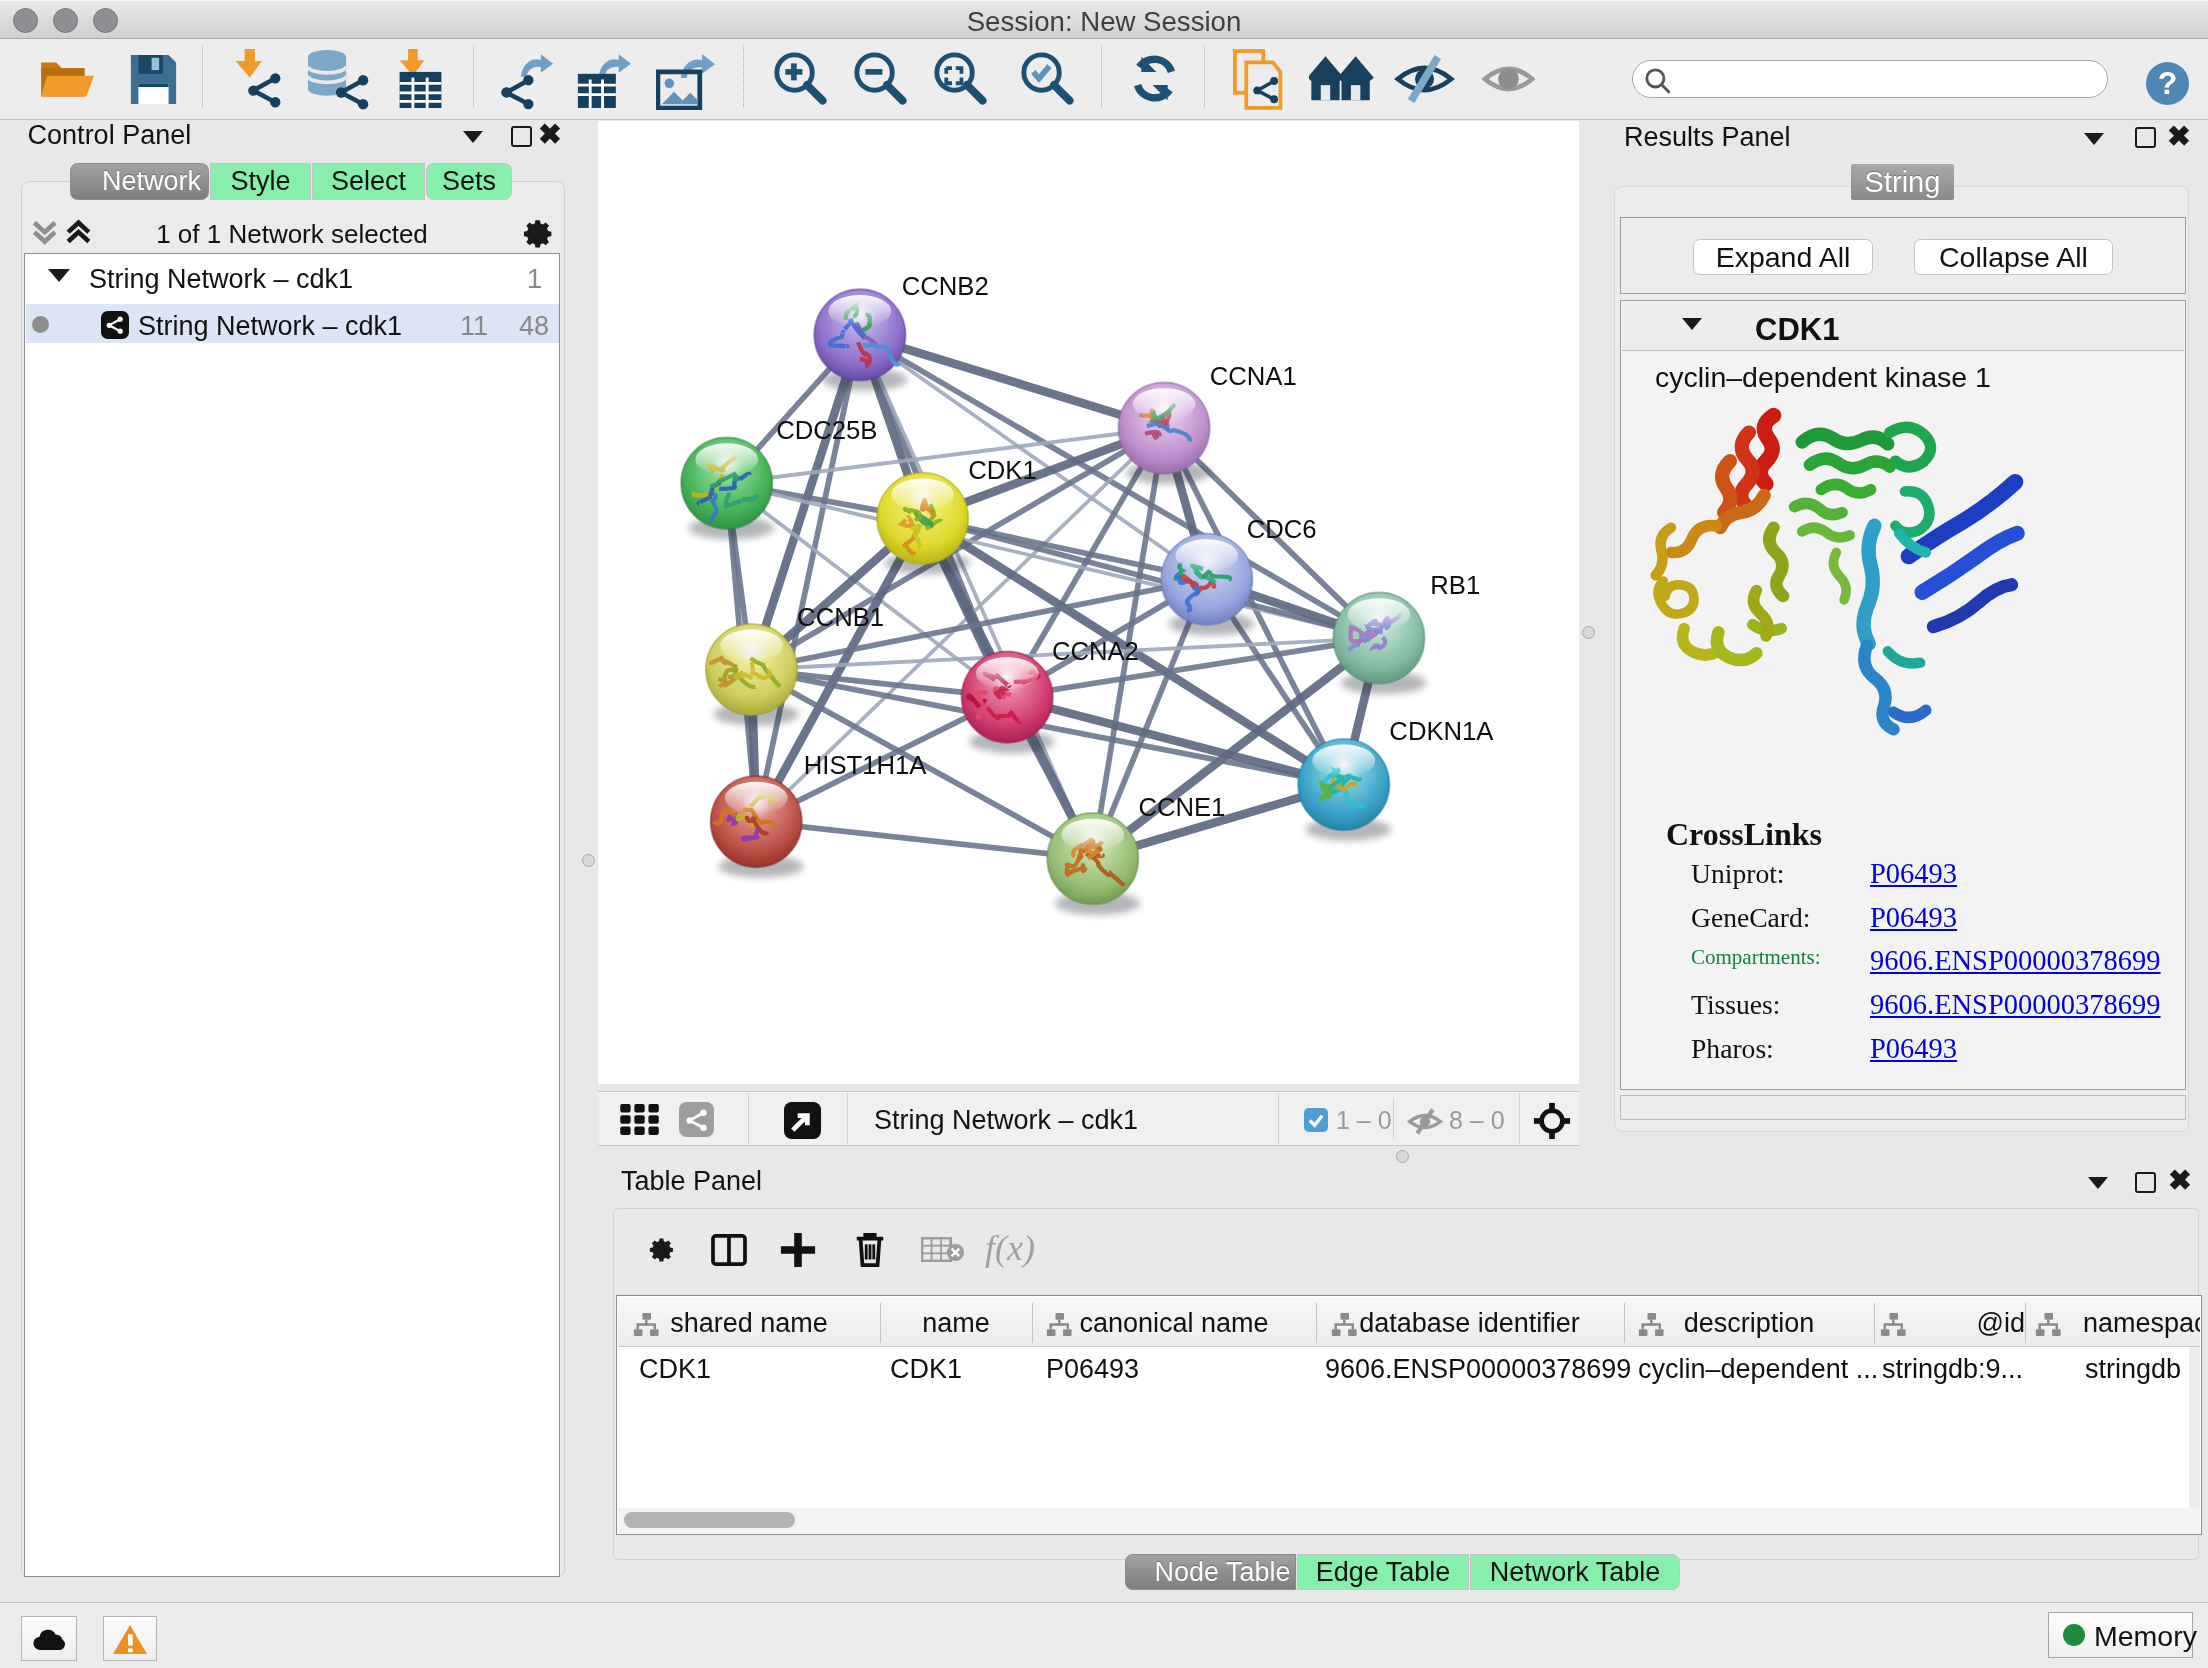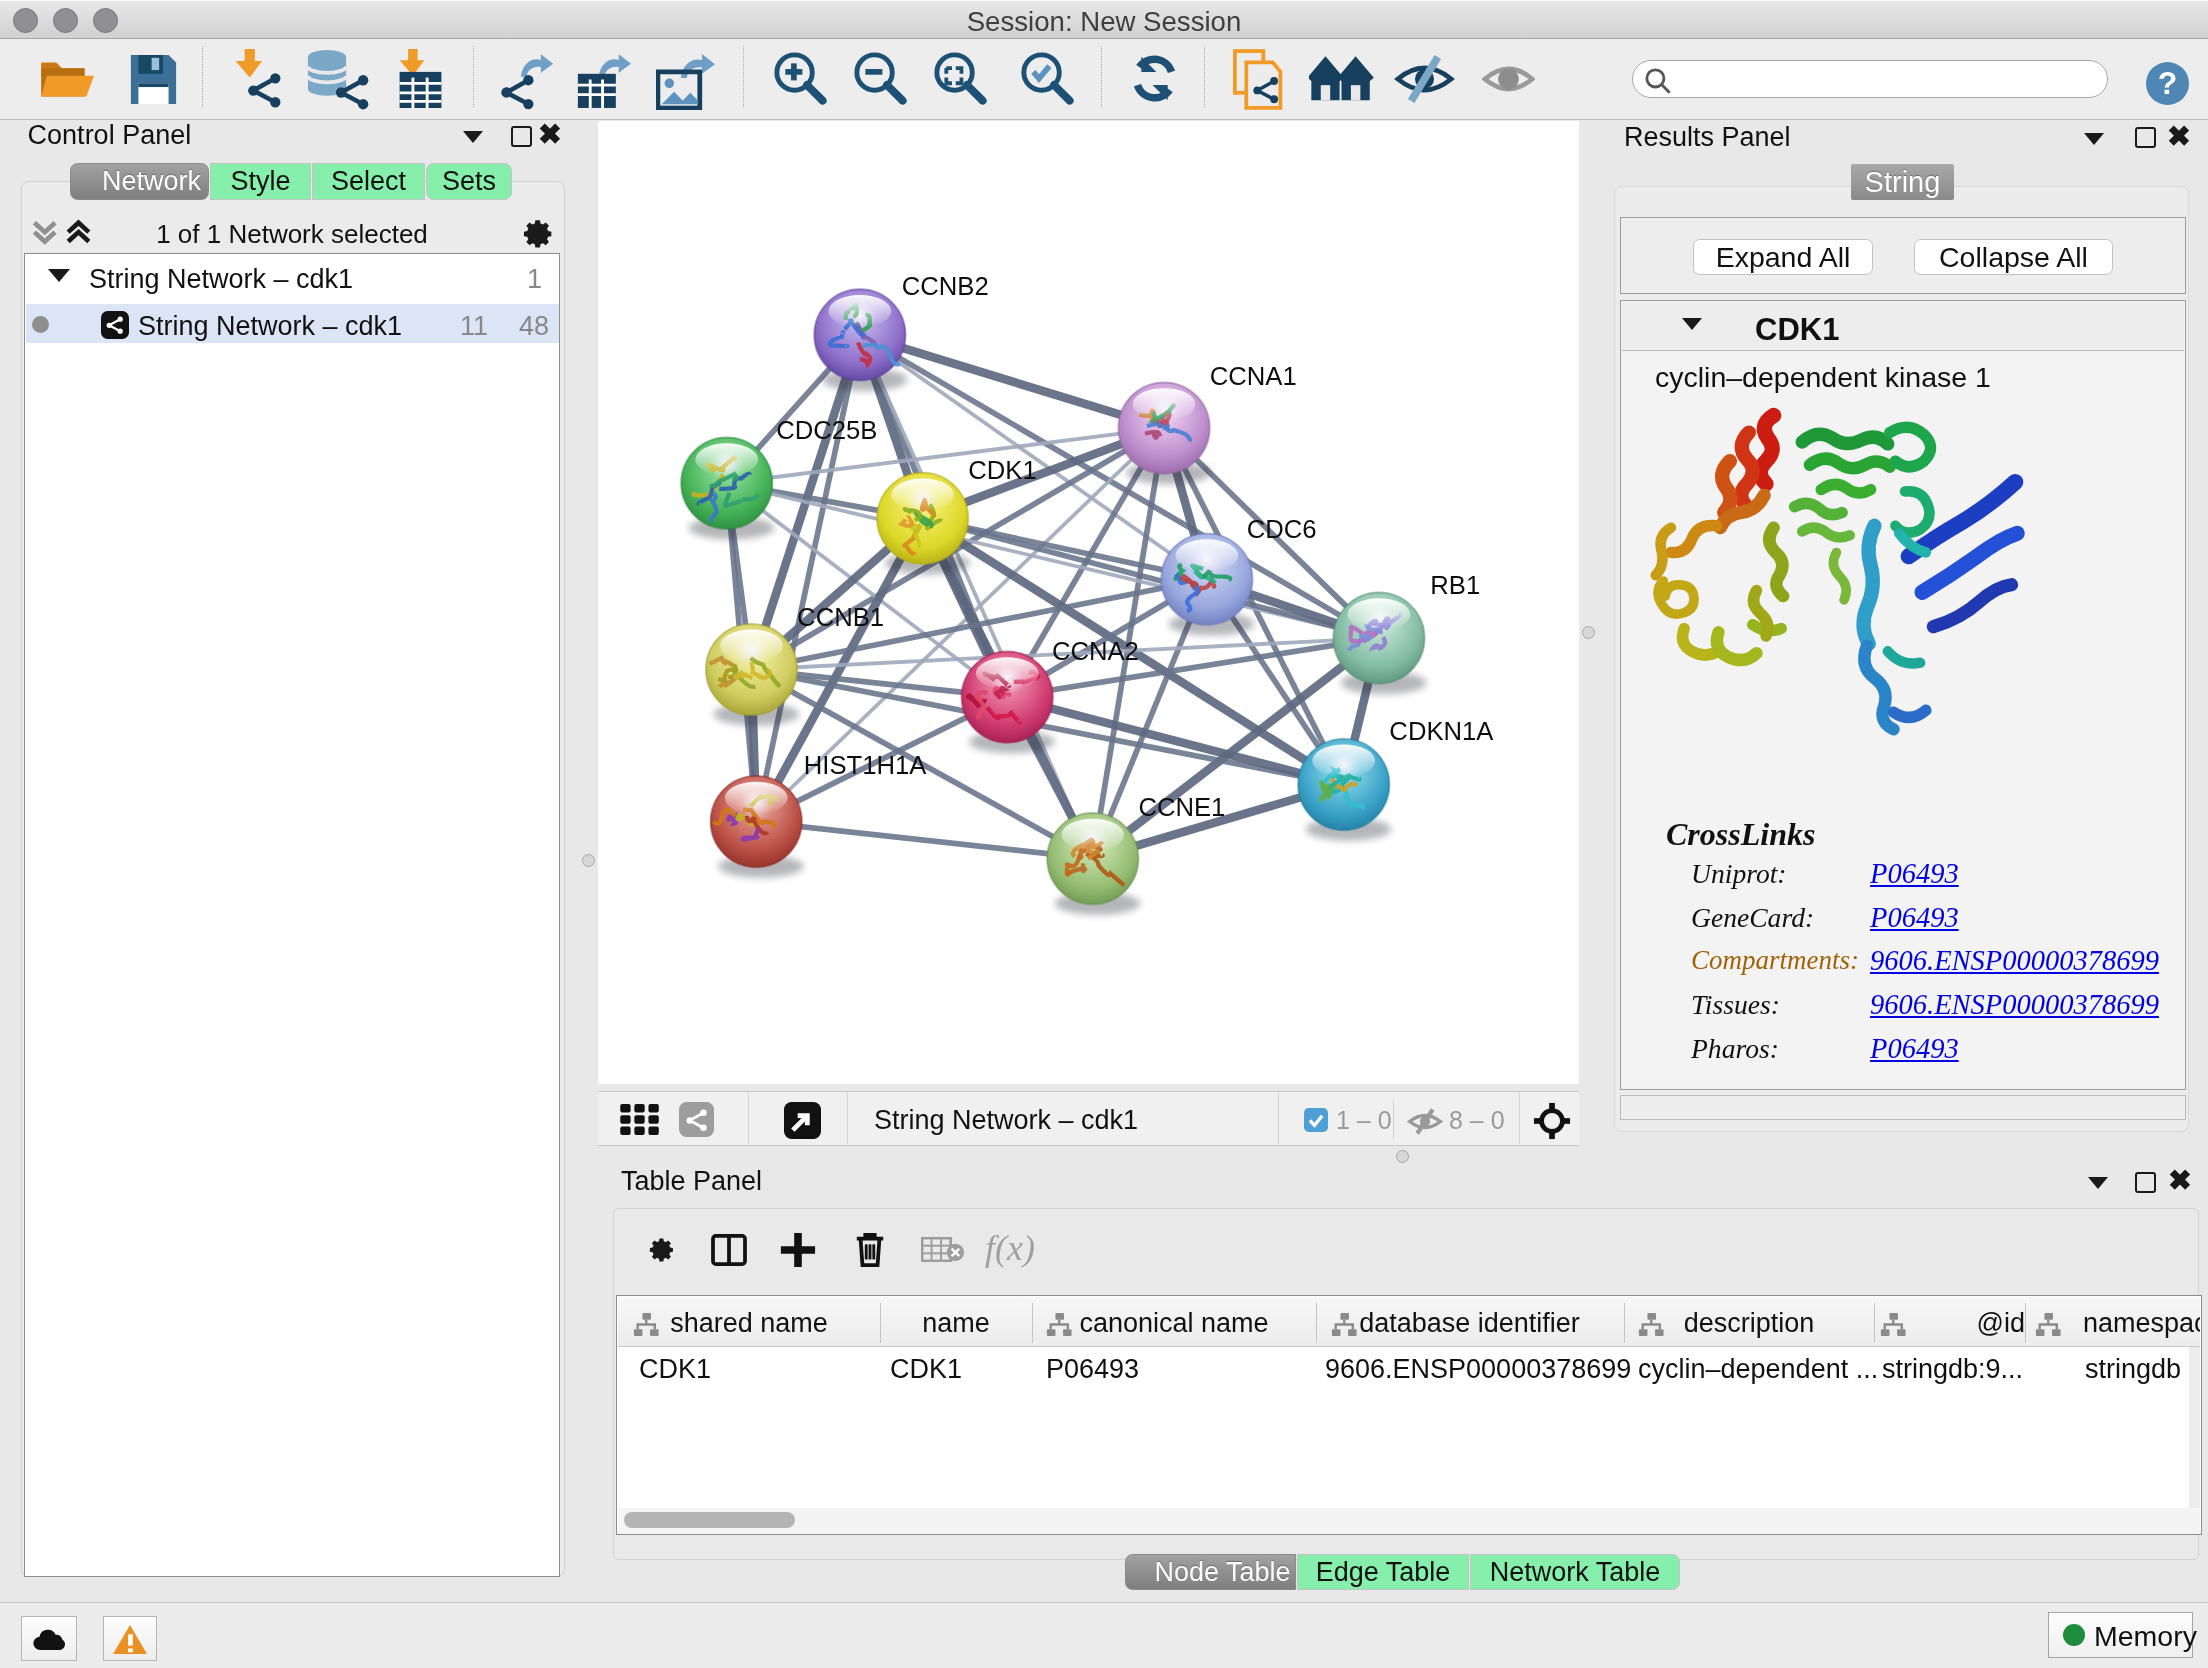--- a/index.html
+++ b/index.html
@@ -4,21 +4,21 @@
 * { margin:0; padding:0; box-sizing:border-box; }
 html,body { width:2208px; height:1668px; font-family:"Liberation Sans", sans-serif; background:#e8e8e8; position:relative; overflow:hidden; }
 .abs { position:absolute; }
 .panelhead { font-size:27px; color:#111; }
 .caret { width:0; height:0; border-left:10.5px solid transparent; border-right:10.5px solid transparent; border-top:12.4px solid #1a1a1a; }
 .sq { width:21px; height:21px; border:2.9px solid #1a1a1a; border-radius:2.9px; }
 .xx { font-size:28.5px; font-weight:bold; color:#1a1a1a; line-height:21px; }
 .tab { position:absolute; height:37px; border:1px solid #c3c3c3; background:#86efac; color:#111; font-size:27px; text-align:center; line-height:35px; border-radius:7.6px; }
 .tabsel { background:linear-gradient(#a2a2a2,#7e7e7e); color:#fff; border-color:#8a8a8a; text-shadow:0 -1px 1px rgba(0,0,0,0.3);padding-left:24px; }
 .btn { position:absolute; background:#ffffff; border:1px solid #c2c2c2; border-radius:6.7px; font-size:28.5px; color:#111; text-align:center; }
-.serif { font-family:"Liberation Serif", serif;font-style:italic; }
+.serif { font-family:"Liberation Serif", serif; }
 a.lnk { color:#0000e0; text-decoration:underline; }
 </style></head>
 <body>
 
 <div class="abs" style="left:0;top:0;width:2208px;height:39px;background:linear-gradient(#e9e9e9,#d0d0d0);border-bottom:1px solid #a8a8a8;box-shadow:inset 0 1px 0 #f8f8f8;"></div>
 <div class="abs" style="left:13.3px;top:7.6px;width:25px;height:25px;border-radius:50%;background:#8f8f94;border:1px solid #77777c"></div>
 <div class="abs" style="left:53px;top:7.6px;width:25px;height:25px;border-radius:50%;background:#8f8f94;border:1px solid #77777c"></div>
 <div class="abs" style="left:93px;top:7.6px;width:25px;height:25px;border-radius:50%;background:#8f8f94;border:1px solid #77777c"></div>
 <div class="abs" style="left:0;top:5.7px;width:2208px;text-align:center;font-size:27.6px;font-weight:500;color:#3f3f3f">Session: New Session</div>
 
@@ -576,21 +576,21 @@
 <path d="M262,136 q12,16 28,20" stroke="#22b4ac" stroke-width="11"></path>
 <path d="M250,260 q14,16 34,12" stroke="#1fa89a" stroke-width="11"></path>
 <path d="M196,156 q-8,14 4,26 q10,10 4,24" stroke="#7ab83c" stroke-width="10"></path>
 </g>
   </svg>
 <div class="abs serif" style="left:1666px;top:816px;font-size:32px;font-weight:bold;color:#111">CrossLinks</div>
 <div class="abs serif" style="left:1691px;top:858px;font-size:27.6px;color:#111">Uniprot:</div>
 <div class="abs serif" style="left:1870px;top:858px;font-size:28.5px"><a class="lnk">P06493</a></div>
 <div class="abs serif" style="left:1691px;top:902px;font-size:27.6px;color:#111">GeneCard:</div>
 <div class="abs serif" style="left:1870px;top:902px;font-size:28.5px"><a class="lnk">P06493</a></div>
-<div class="abs serif" style="left:1691px;top:945px;font-size:27px;color:#a16207">Compartments:</div>
+<div class="abs serif" style="left:1691px;top:945px;font-size:21px;color:#15803d">Compartments:</div>
 <div class="abs serif" style="left:1870px;top:945px;font-size:28.5px"><a class="lnk">9606.ENSP00000378699</a></div>
 <div class="abs serif" style="left:1691px;top:989px;font-size:27.6px;color:#111">Tissues:</div>
 <div class="abs serif" style="left:1870px;top:989px;font-size:28.5px"><a class="lnk">9606.ENSP00000378699</a></div>
 <div class="abs serif" style="left:1691px;top:1033px;font-size:27.6px;color:#111">Pharos:</div>
 <div class="abs serif" style="left:1870px;top:1033px;font-size:28.5px"><a class="lnk">P06493</a></div>
 <div class="abs" style="left:1620px;top:1095px;width:566px;height:25px;background:#ededed;border:1px solid #bbb"></div>
 
 <div class="abs panelhead" style="left:621px;top:1166px">Table Panel</div>
 <div class="abs caret" style="left:2088px;top:1177px"></div>
 <div class="abs sq" style="left:2135px;top:1172px"></div>

